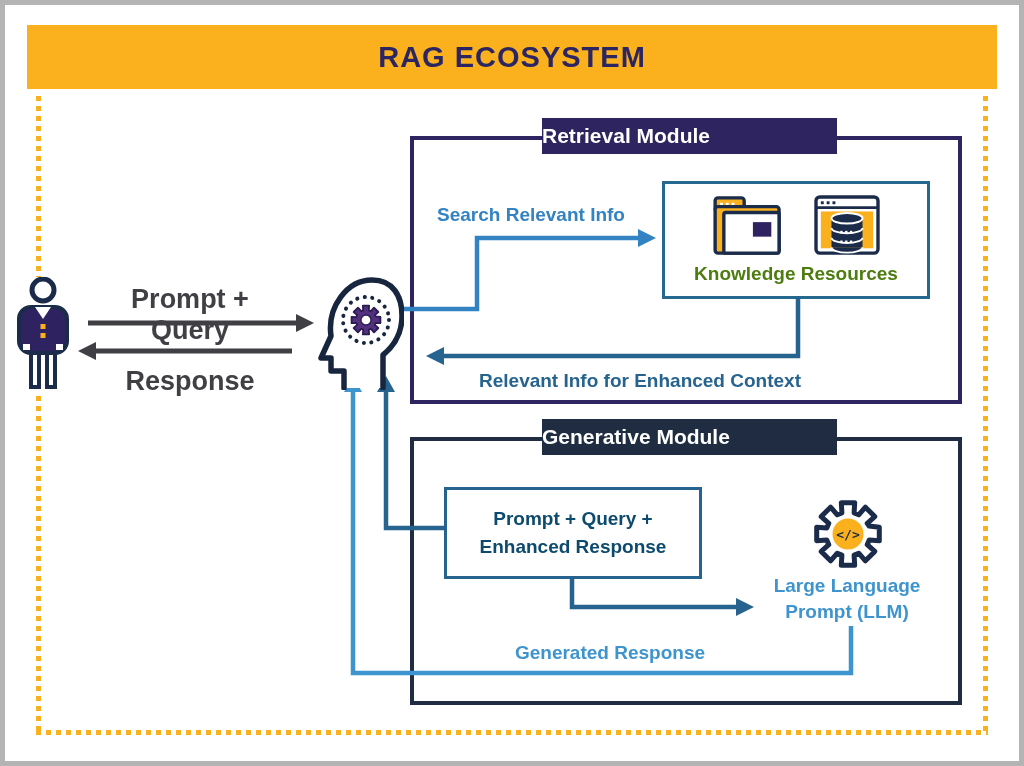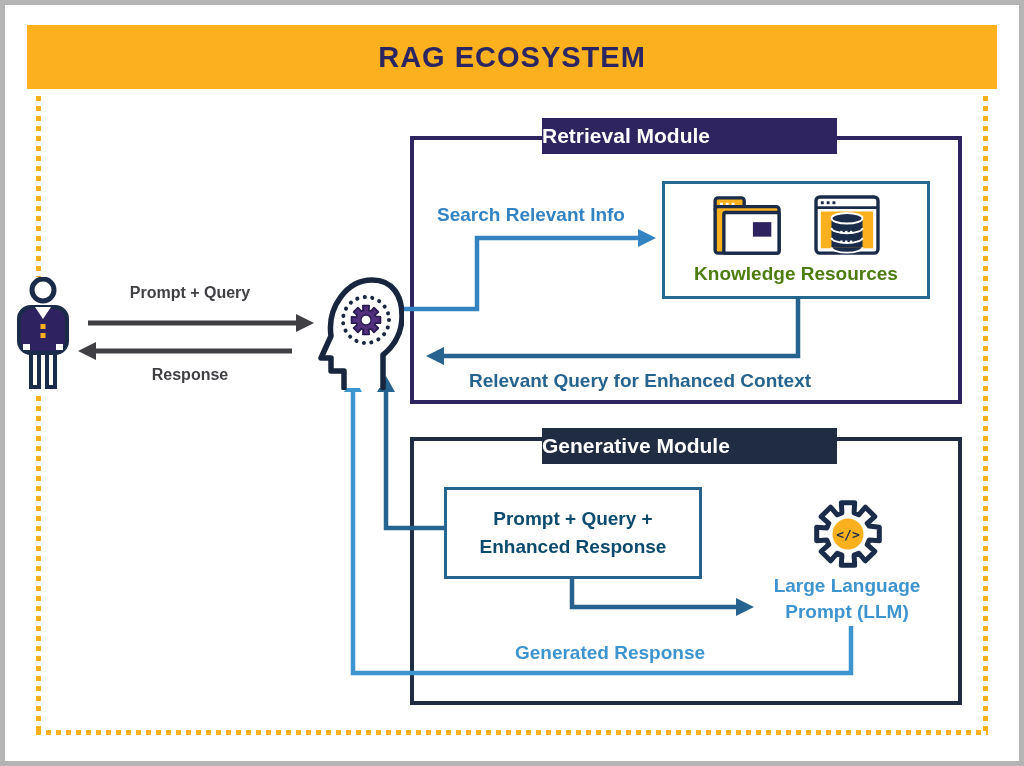--- a/index.html
+++ b/index.html
@@ -19,23 +19,23 @@
   .dot-v{width:5px;background:repeating-linear-gradient(to bottom,#FBB11E 0 5px,transparent 5px 10px);z-index:1;}
   .dot-h{height:5px;background:repeating-linear-gradient(to right,#FBB11E 0 5px,transparent 5px 10px);z-index:1;}
   .module-box{border:4px solid;box-sizing:border-box;background:transparent;z-index:2;}
   .module-box.retrieval{border-color:#2D2460;}
   .module-box.generative{border-color:#1F2C42;}
   .module-header{
     display:flex;align-items:center;justify-content:flex-start;color:#ffffff;
     font-size:21px;font-weight:700;z-index:7;
   }
   .module-header.retrieval{background:#2D2460;}
-  .module-header.generative{background:#1F2C42;margin-top:9px;}
+  .module-header.generative{background:#1F2C42;}
   .label{font-weight:700;text-align:center;z-index:6;}
-  .lbl-charcoal{color:#3F3F44;font-size:16px;}
+  .lbl-charcoal{color:#3F3F44;font-size:27px;}
   .lbl-search{color:#3383C2;font-size:19px;}
   .lbl-steel{color:#26648F;font-size:19px;}
   .lbl-light{color:#3E94CE;font-size:19px;}
   .inner-box{background:#ffffff;box-sizing:border-box;z-index:4;}
   .kr-box{
     left:662px;top:181px;width:268px;height:118px;border:3px solid #26698F;
     display:flex;flex-direction:column;align-items:center;justify-content:flex-start;
   }
   .kr-icons{display:flex;gap:26px;align-items:center;margin-top:11px;}
   .kr-label{color:#4d7c0f;font-size:19px;font-weight:700;margin-top:6px;}
@@ -153,21 +153,21 @@
             <rect x="37" y="37" width="2.5" height="2.5"></rect>
           <rect x="27" y="47" width="2.5" height="2.5"></rect>
             <rect x="32" y="47" width="2.5" height="2.5"></rect>
             <rect x="37" y="47" width="2.5" height="2.5"></rect>
         </g>
       </svg>
     </div>
     <div class="kr-label">Knowledge Resources</div>
   </div>
 
-  <div class="abs label lbl-steel" style="left:440px;top:370px;width:400px;">Relevant Query for Enhanced Context</div>
+  <div class="abs label lbl-steel" style="left:440px;top:370px;width:400px;">Relevant Info for Enhanced Context</div>
 
   <div class="abs module-box generative" style="left:410px;top:437px;width:552px;height:268px;"></div>
   <div class="abs module-header generative" style="left:542px;top:419px;width:295px;height:36px;">
     <span>Generative Module</span>
   </div>
 
   <div class="abs inner-box pqec-box">
     <span>Prompt + Query +</span>
     <span>Enhanced Response</span>
   </div>

